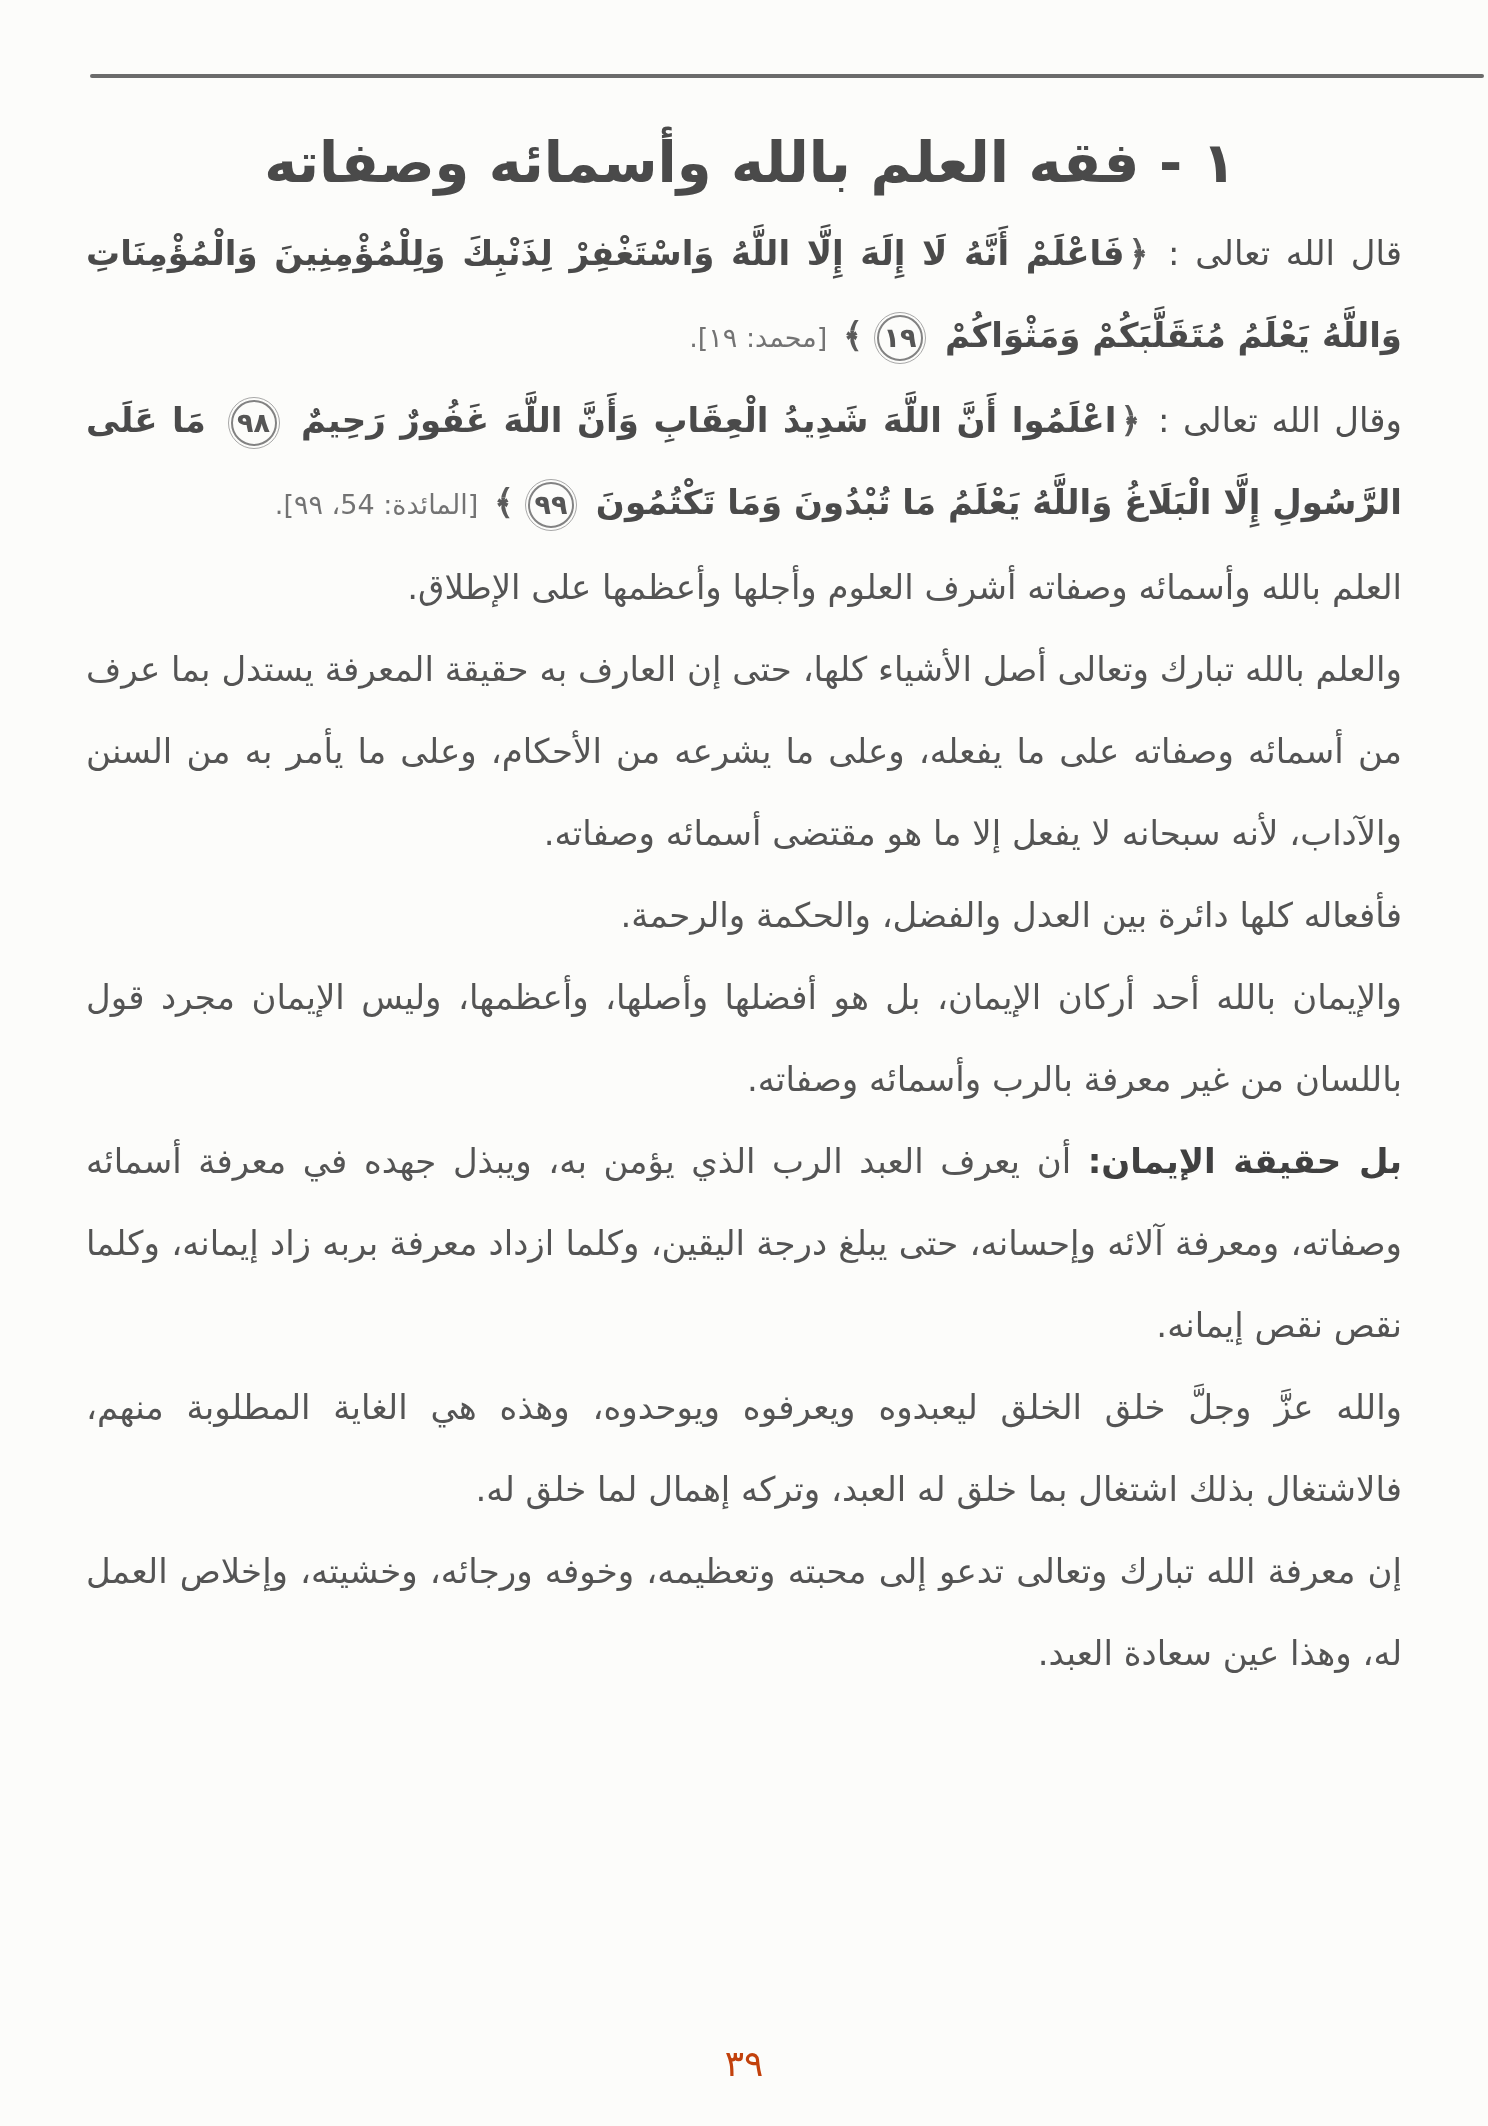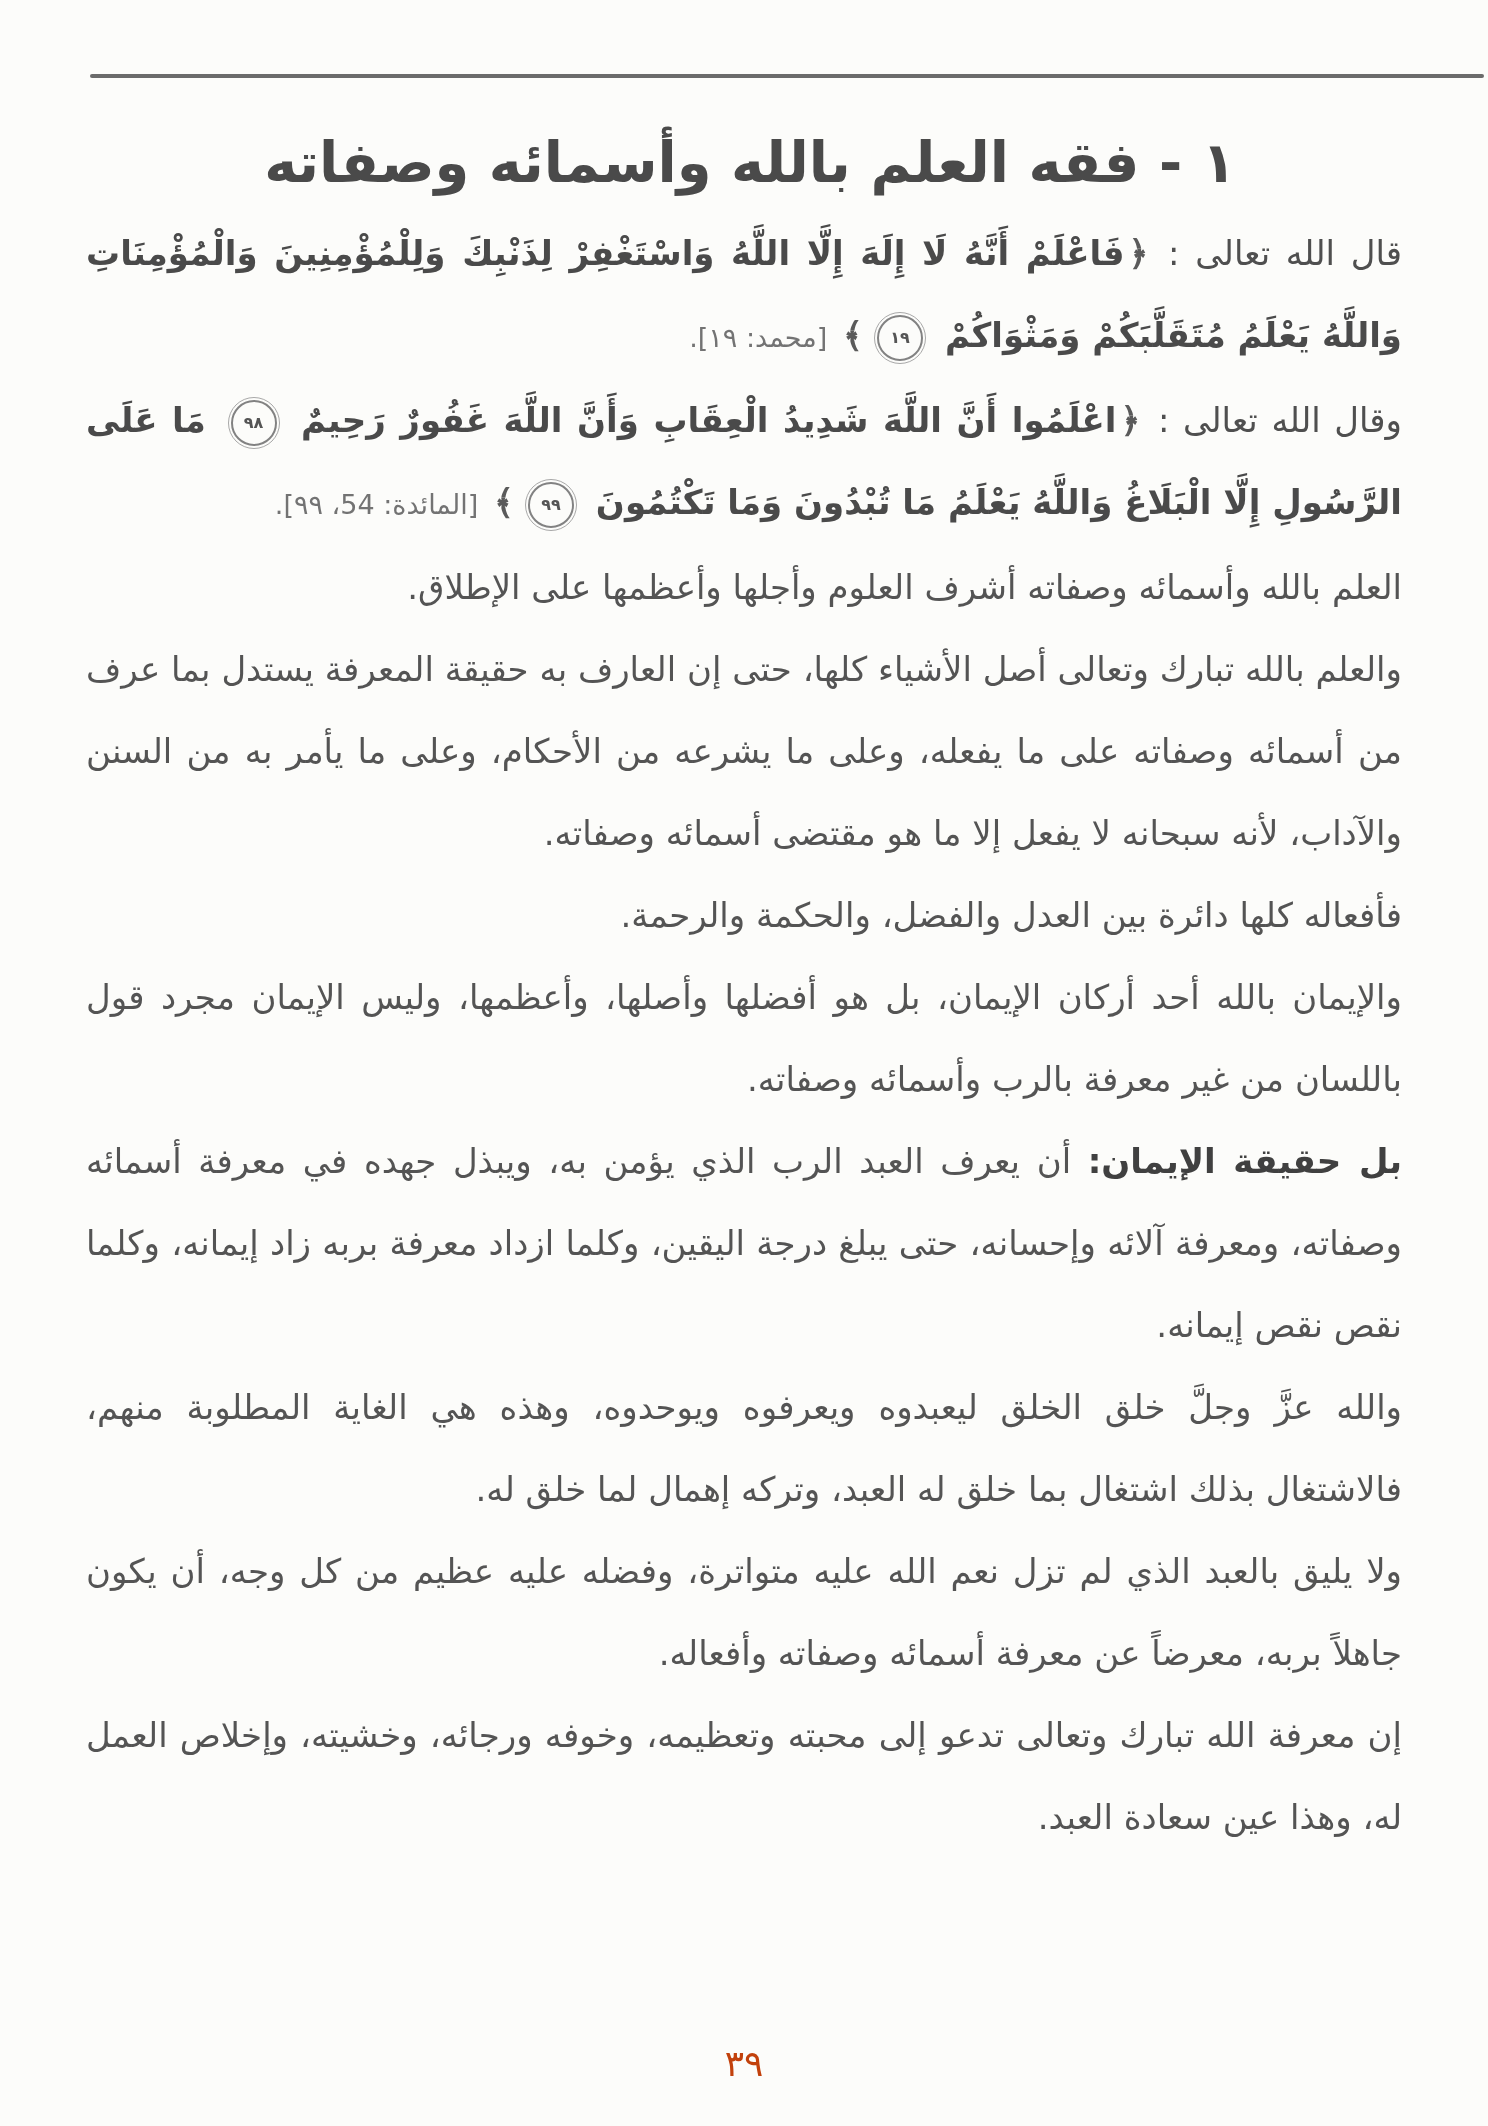--- a/index.html
+++ b/index.html
@@ -30,21 +30,21 @@
   }
   .content p { margin: 0; padding: 0; }
   .quote-intro { color: #4f4f4f; }
   .verse { font-weight: bold; color: #4a4a4a; }
   .bracket { font-weight: bold; color: #5a5a5a; padding: 0 4px; }
   .vnum {
     display: inline-flex; align-items: center; justify-content: center;
     width: 46px; height: 46px;
     border: 2px solid #828282; border-radius: 50%;
     outline: 1px solid #a8a8a8; outline-offset: 2px;
-    font-size: 16px; font-weight: bold; color: #555;
+    font-size: 27px; font-weight: bold; color: #555;
     vertical-align: middle; margin: 8px 10px;
     line-height: 1;
   }
   .citation { font-size: 27px; font-weight: normal; color: #737373; }
   .lead { font-weight: bold; color: #404040; }
   .page-number {
     position: absolute; bottom: 42px; left: 0; right: 0;
     text-align: center;
     font-size: 36px; color: #c2410c;
   }
@@ -83,19 +83,18 @@
   <p><span>والعلم بالله تبارك وتعالى أصل الأشياء كلها، حتى إن العارف به حقيقة المعرفة يستدل بما عرف من أسمائه وصفاته على ما يفعله، وعلى ما يشرعه من الأحكام، وعلى ما يأمر به من السنن والآداب، لأنه سبحانه لا يفعل إلا ما هو مقتضى أسمائه وصفاته.</span></p>
 
   <p><span>فأفعاله كلها دائرة بين العدل والفضل، والحكمة والرحمة.</span></p>
 
   <p><span>والإيمان بالله أحد أركان الإيمان، بل هو أفضلها وأصلها، وأعظمها، وليس الإيمان مجرد قول باللسان من غير معرفة بالرب وأسمائه وصفاته.</span></p>
 
   <p><span class="lead">بل حقيقة الإيمان:</span><span> أن يعرف العبد الرب الذي يؤمن به، ويبذل جهده في معرفة أسمائه وصفاته، ومعرفة آلائه وإحسانه، حتى يبلغ درجة اليقين، وكلما ازداد معرفة بربه زاد إيمانه، وكلما نقص نقص إيمانه.</span></p>
 
   <p><span>والله عزَّ وجلَّ خلق الخلق ليعبدوه ويعرفوه ويوحدوه، وهذه هي الغاية المطلوبة منهم، فالاشتغال بذلك اشتغال بما خلق له العبد، وتركه إهمال لما خلق له.</span></p>
 
-  <p><span>ولا يليق بالعبد الذي لم تزل نعم الله عليه متواترة، وفضله عليه عظيم من كل وجه، أن يكون جاهلاً بربه، معرضاً عن معرفة أسمائه وصفاته وأفعاله.</span></p>
 
   <p><span>إن معرفة الله تبارك وتعالى تدعو إلى محبته وتعظيمه، وخوفه ورجائه، وخشيته، وإخلاص العمل له، وهذا عين سعادة العبد.</span></p>
 
 </div>
 
 <div class="page-number">٣٩</div>
 
 </body></html>

